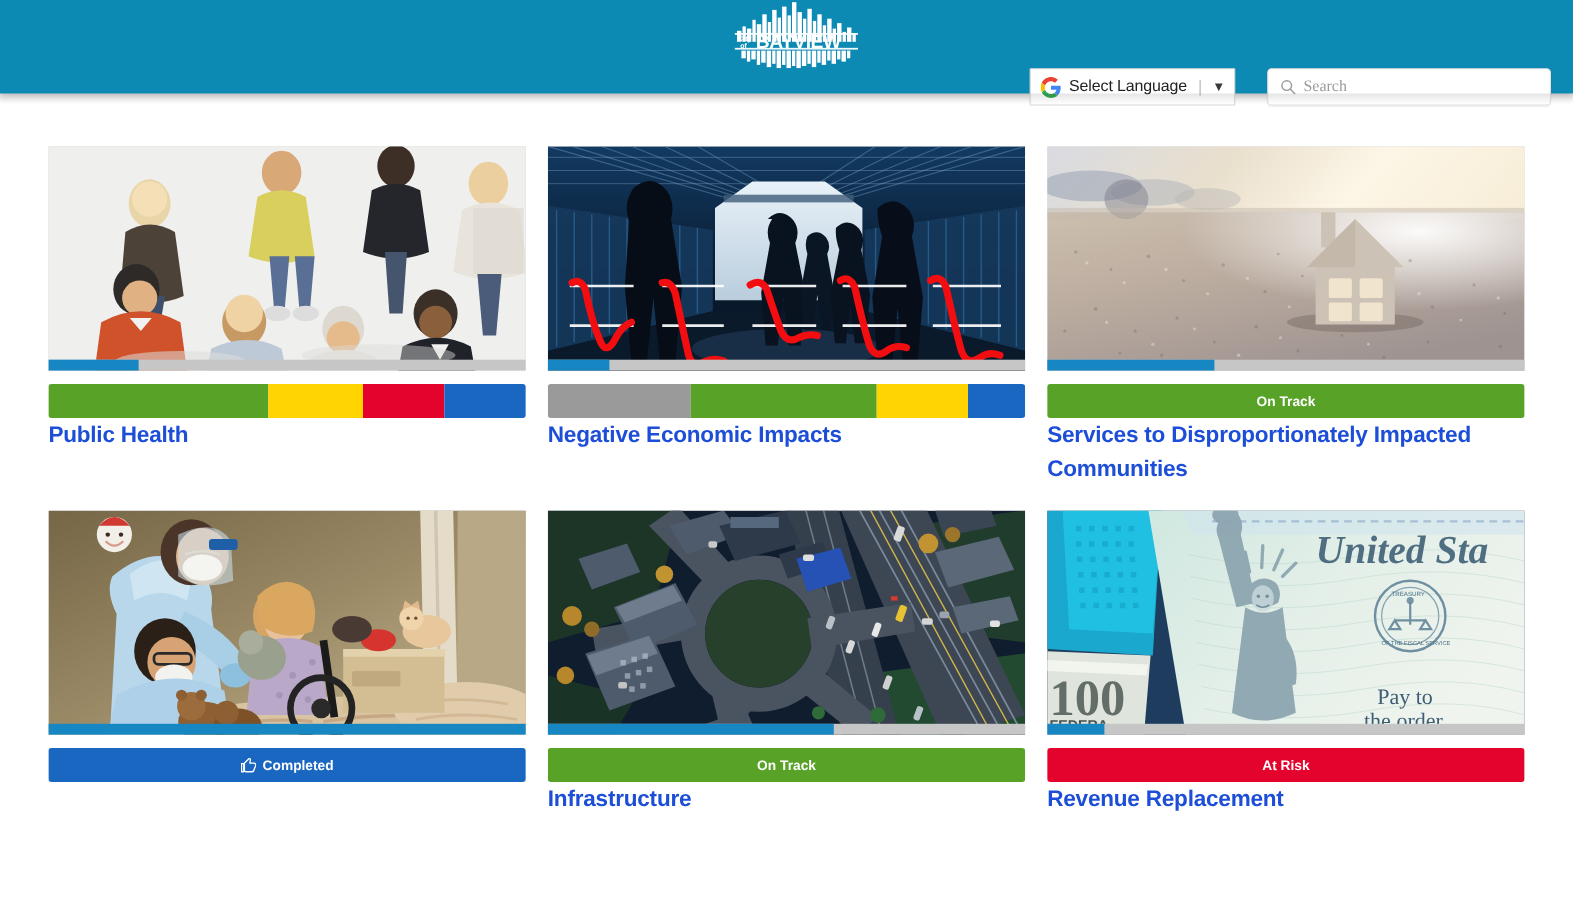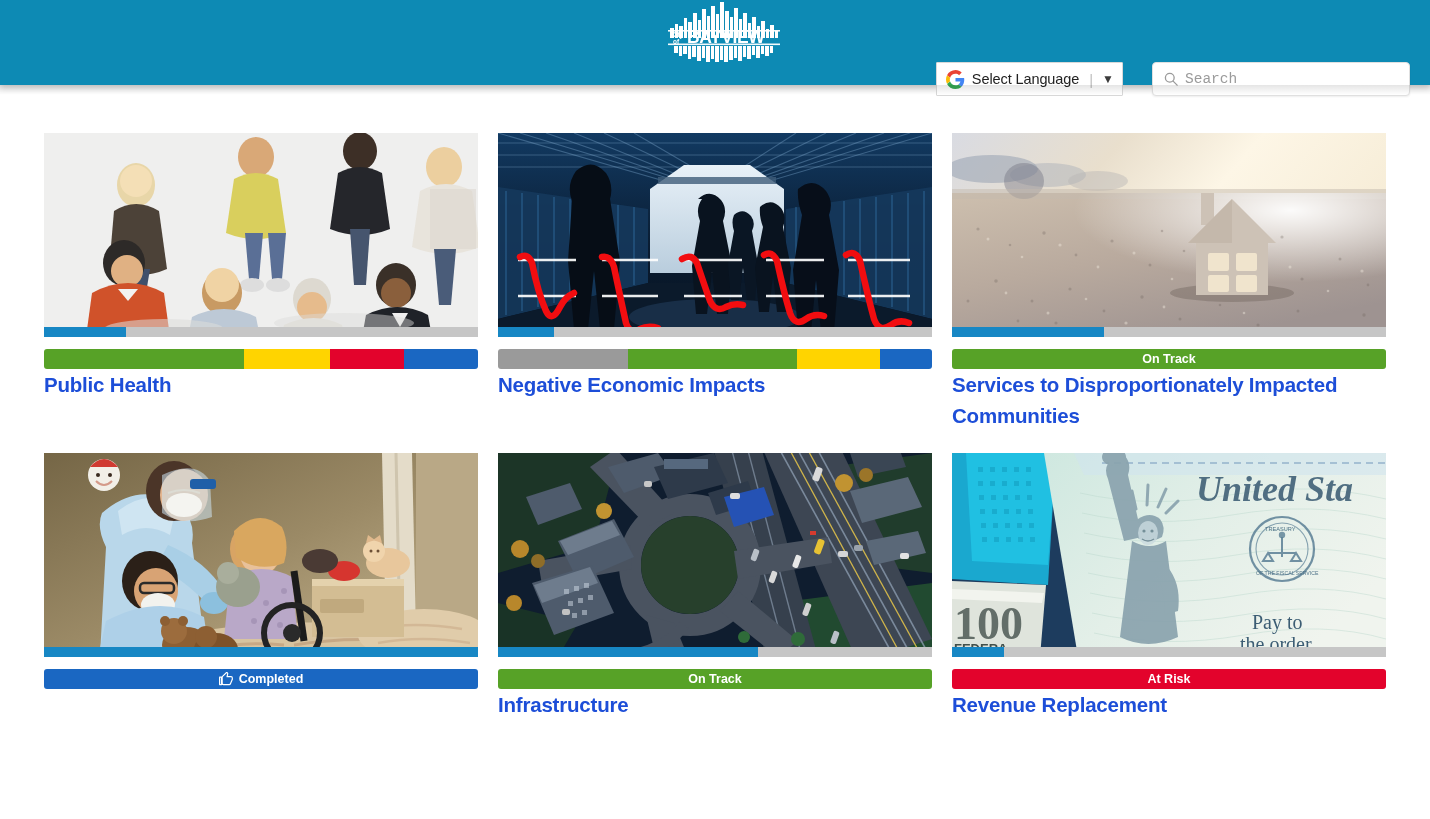--- a/index.html
+++ b/index.html
@@ -71,21 +71,21 @@
   .search-icon {
     position: absolute; left: 11px; top: 50%;
     transform: translateY(-50%);
     width: 14px; height: 14px;
   }
   .search-input {
     border: none; outline: none;
     font-size: 14.5px; color: #b91c1c;
     width: 100%; height: 100%;
     background: transparent;
-    font-family: Liberation Mono, monospace;
+    font-family: Liberation Serif, serif;
   }
   .search-input::placeholder { color: #9b9b9b; }
 
   
   .page {
     width: 1430px; padding: 48px 44px 0 44px;
   }
   .grid {
     display: grid;
     grid-template-columns: repeat(3, 434px);
@@ -110,21 +110,21 @@
     background: #c6c6c6;
   }
   .progress > span {
     display: block; height: 100%;
     background: #1787c4;
   }
 
   
   .statusbar {
     margin-top: 12px;
-    height: 20px;
+    height: 31px;
     display: flex;
     border-radius: 3px;
     overflow: hidden;
     align-items: stretch;
   }
   .statusbar .seg {
     display: flex; align-items: center; justify-content: center;
     color: #fff; font-size: 12.5px; font-weight: bold;
     white-space: nowrap;
   }

